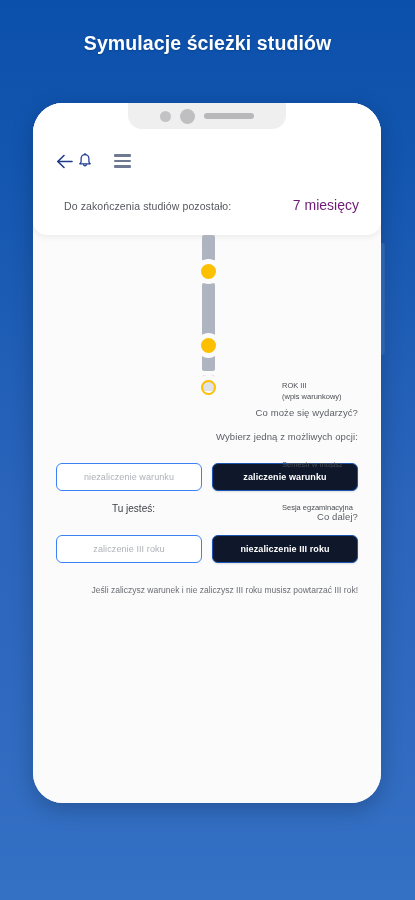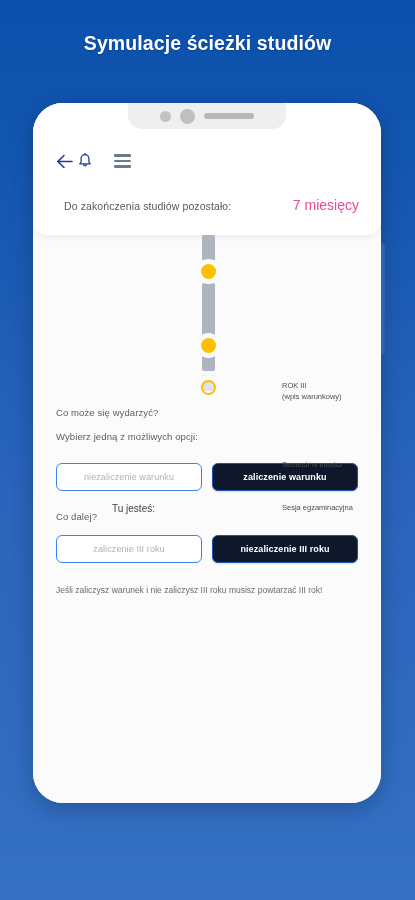--- a/index.html
+++ b/index.html
@@ -106,21 +106,21 @@
   .burger span { display:block; height:2.5px; background:#6f7a92; border-radius:1px; }
 
   .countdown {
     display:flex;
     align-items:baseline;
     justify-content:space-between;
     padding:12px 22px 22px 22px;
     margin-left:9px;
   }
   .countdown-label { color:#55585e; font-size:10.5px; letter-spacing:0.1px; }
-  .countdown-value { color:#ec4899; font-size:14px; font-weight:400; }
+  .countdown-value { color:#701a75; font-size:14px; font-weight:400; }
 
   
   .timeline-wrap {
     position:relative;
     padding:14px 0 6px 0;
     height:172px;
   }
   .tl-track {
     position:absolute;
     left:169px; top:0;
@@ -166,21 +166,21 @@
   .tl-label.l3 { top:400px; }
 
   .here-label {
     position:absolute;
     left:79px; top:400px;
     color:#3c3f44;
     font-size:10px;
   }
 
   
-  .body-sec { padding:0 23px; }
+  .body-sec { padding:0 23px;text-align:right; }
   .q-text {
     color:#5a5d63;
     font-size:9.5px;
     margin-bottom:13px;
     letter-spacing:0.1px;
   }
   .q-sub {
     color:#5a5d63;
     font-size:9.5px;
     margin-bottom:21px;

